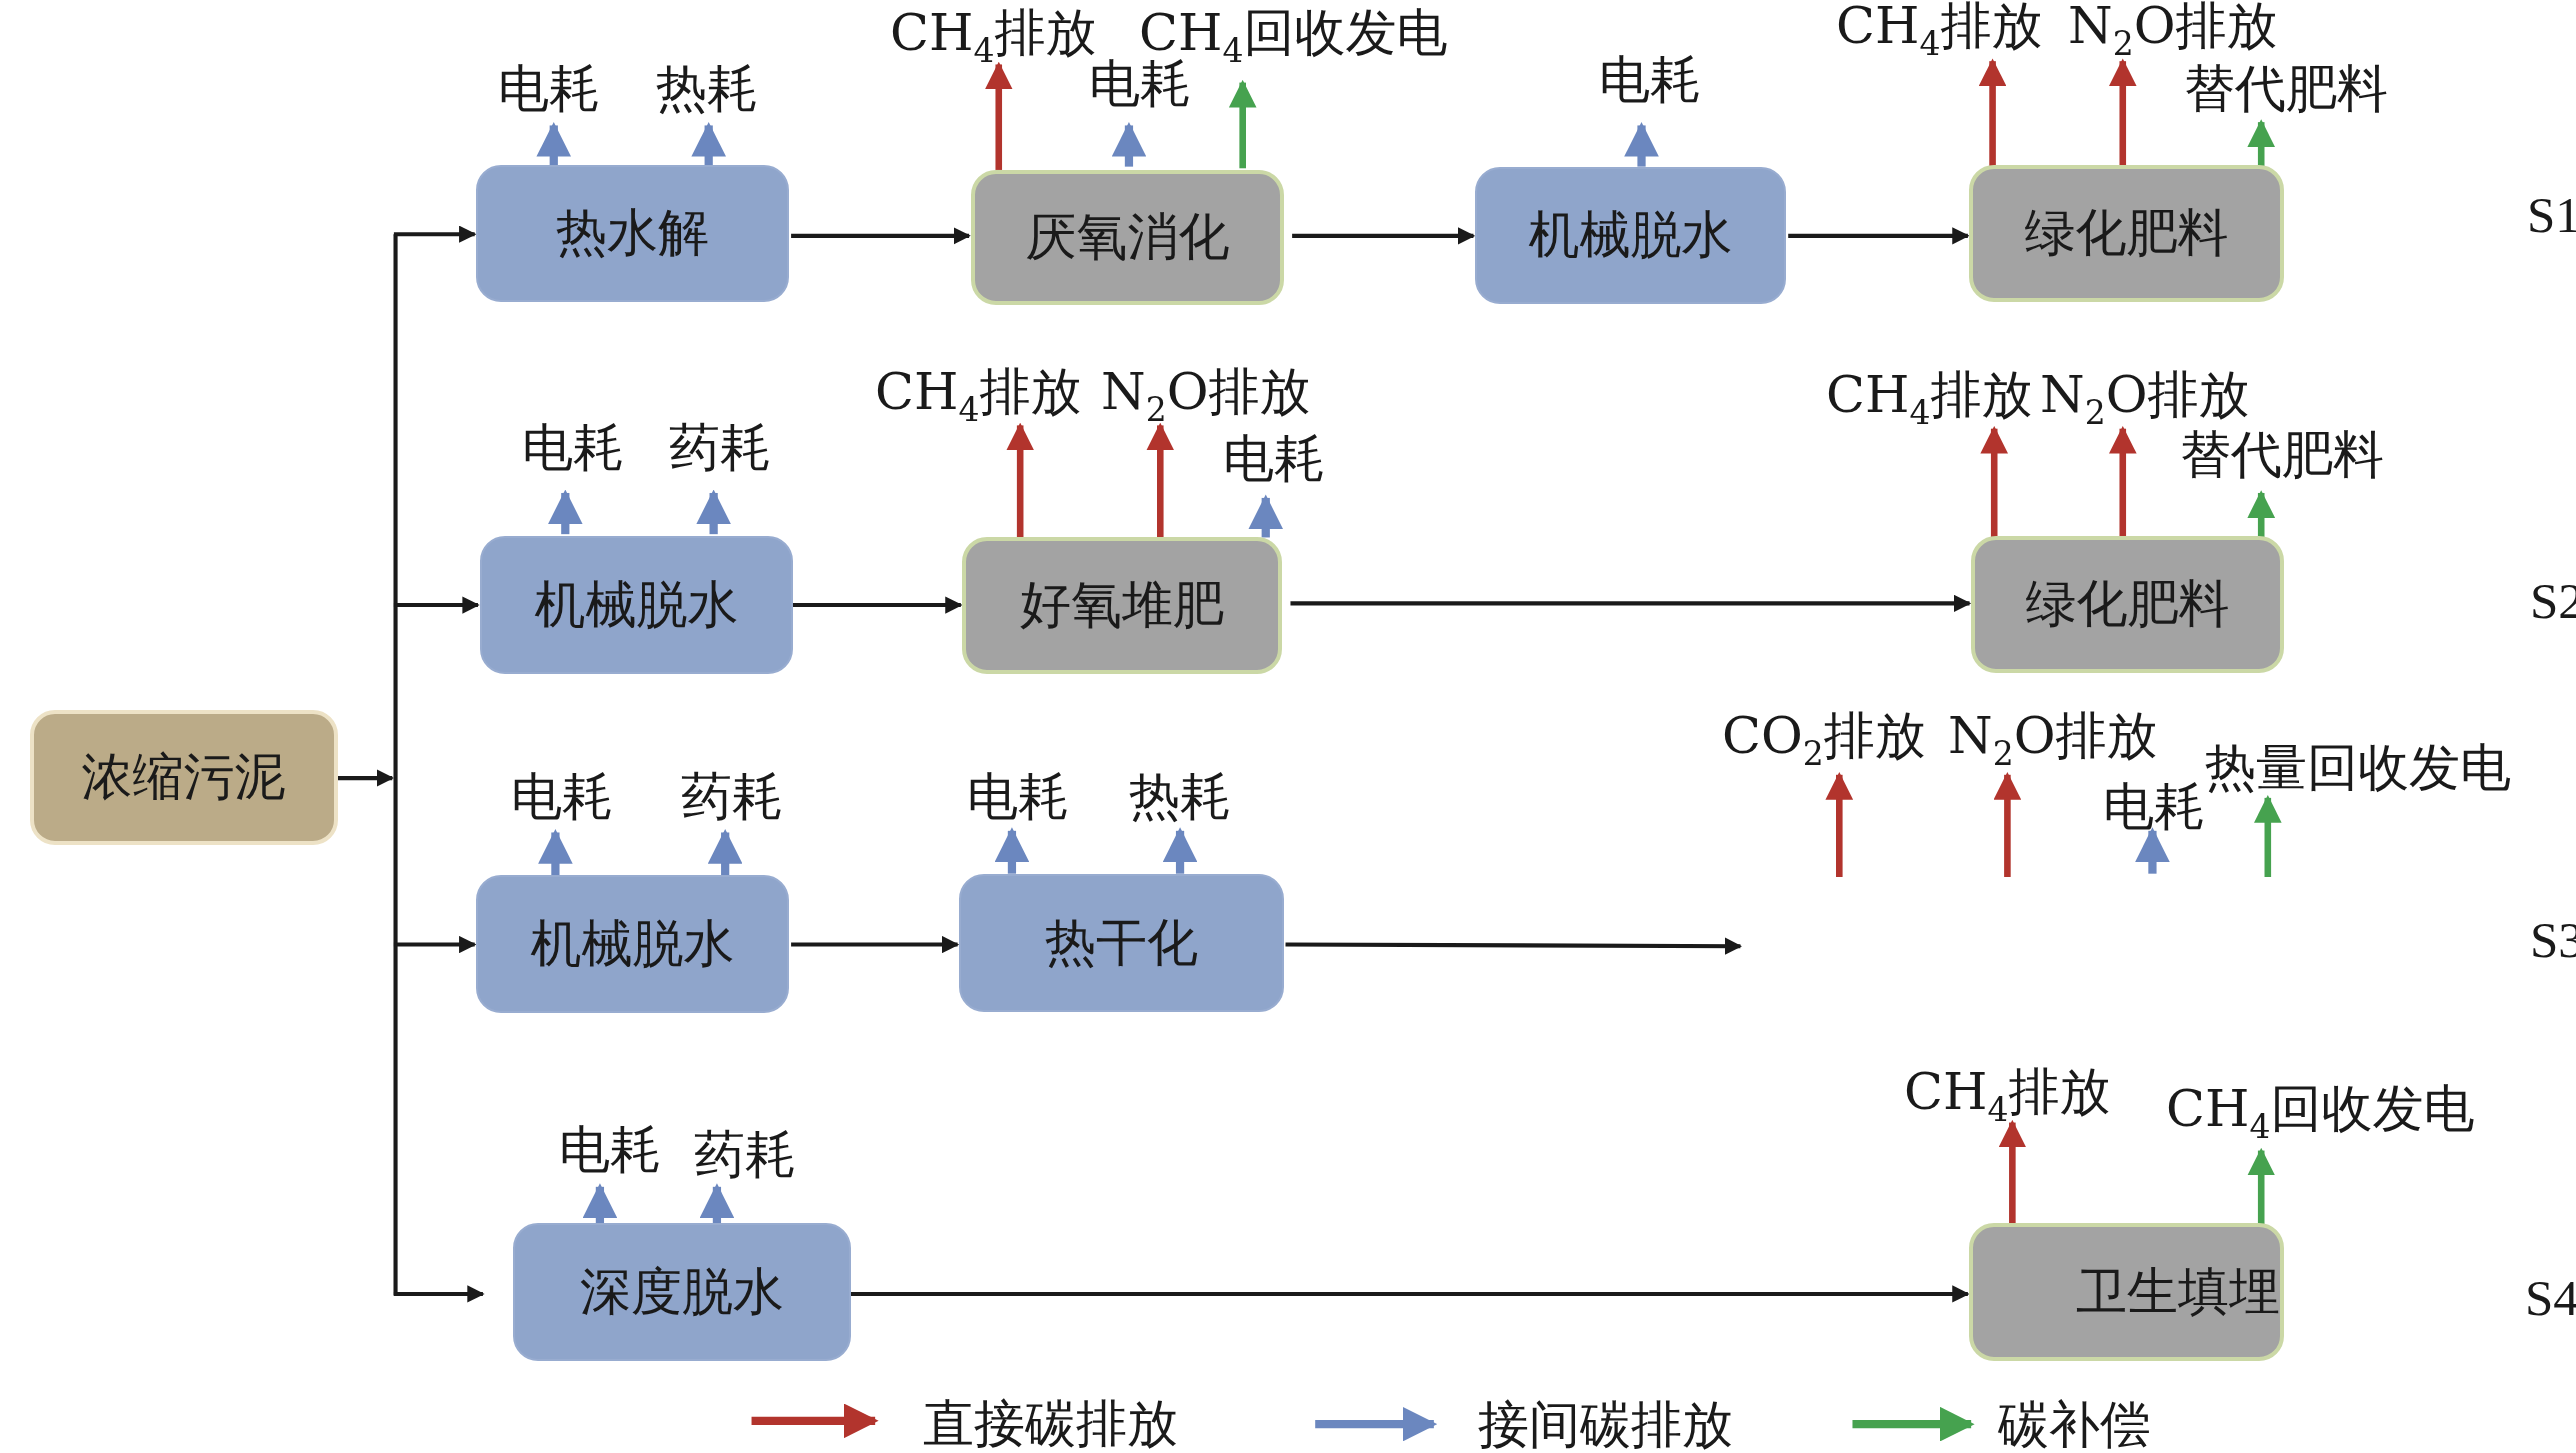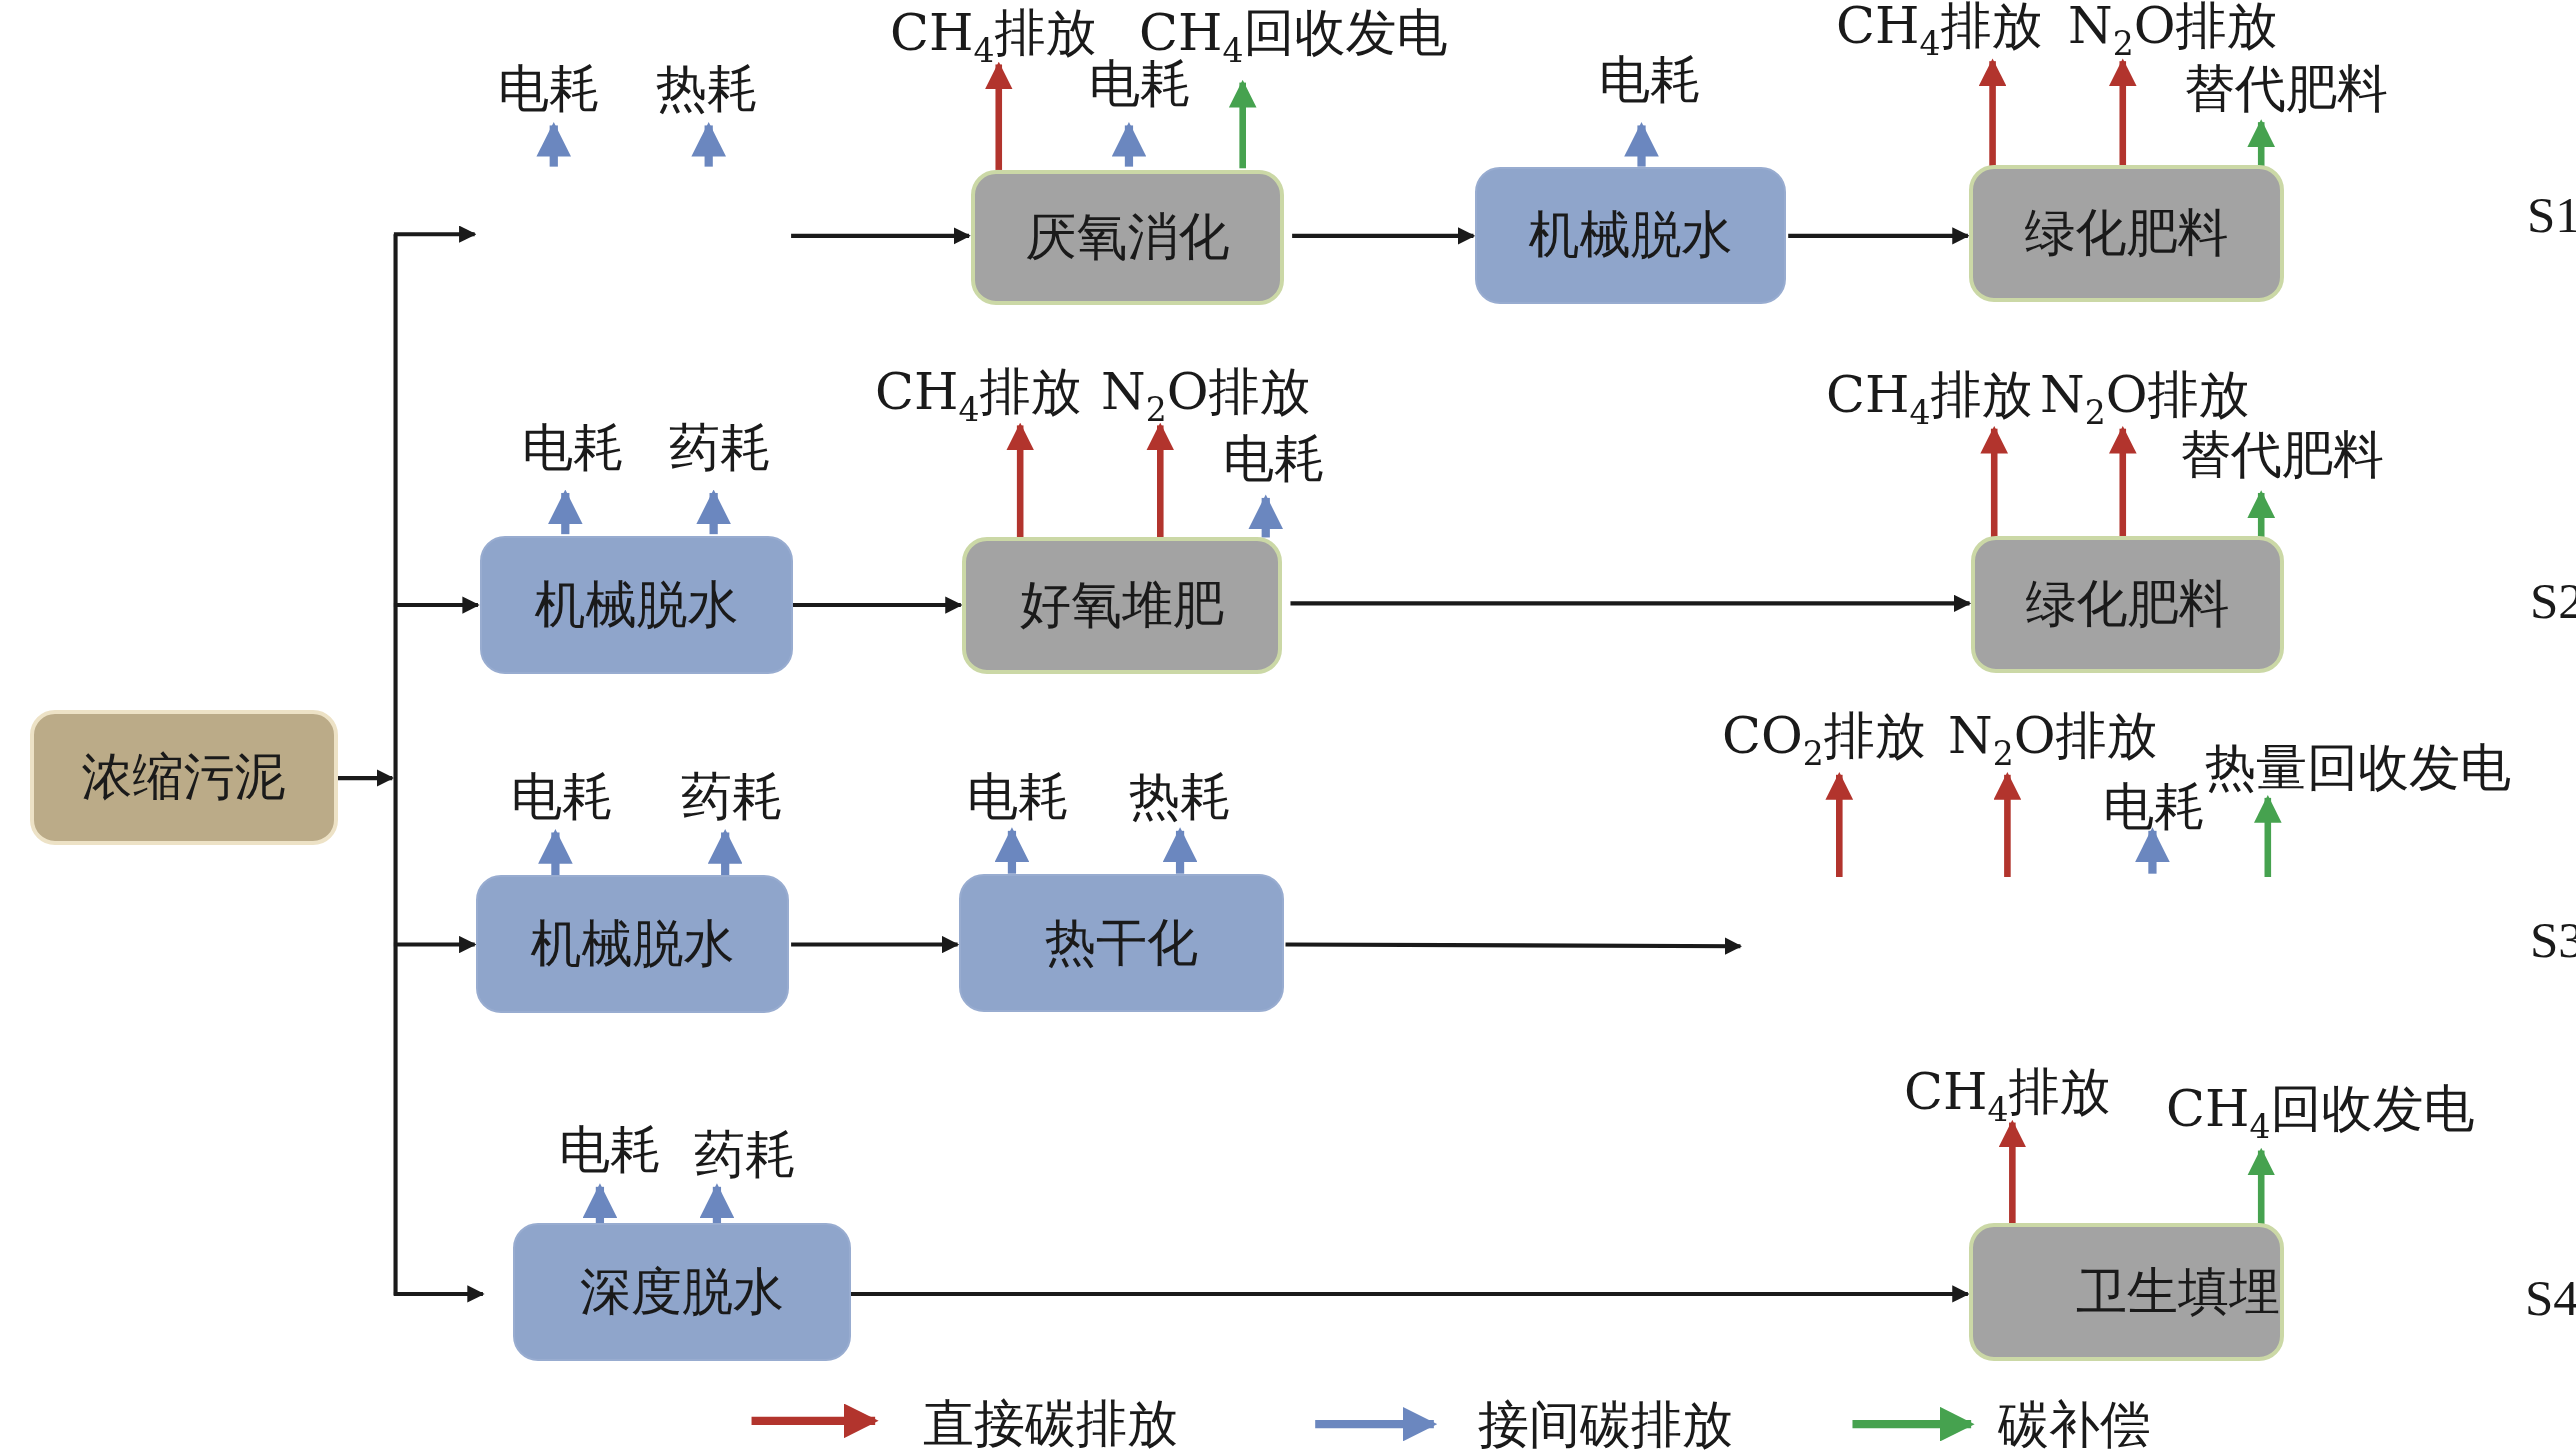--- a/index.html
+++ b/index.html
@@ -80,20 +80,23 @@
       <line x1="2744" y1="1486" x2="2744" y2="1396" stroke="#46a24f" stroke-width="8" marker-end="url(#m-offset)"></line>
       <line x1="912" y1="1724" x2="1062" y2="1724" stroke="#b2342d" stroke-width="10" marker-end="url(#m-direct)"></line>
       <line x1="1596" y1="1728" x2="1740" y2="1728" stroke="#6b87bf" stroke-width="10" marker-end="url(#m-indirect)"></line>
       <line x1="2248" y1="1728" x2="2392" y2="1728" stroke="#46a24f" stroke-width="10" marker-end="url(#m-offset)"></line>
     </svg>
 
   <div class="box tan" style="left:1.6px;top:710px;width:308px;height:135px;">
     <span>浓缩污泥</span>
   </div>
 
+  <div class="box blue" style="left:476px;top:165px;width:313px;height:137px;">
+    <span>热水解</span>
+  </div>
   <div class="box green" style="left:971px;top:170px;width:313px;height:135px;">
     <span>厌氧消化</span>
   </div>
   <div class="box blue" style="left:1475px;top:167px;width:311px;height:137px;">
     <span>机械脱水</span>
   </div>
   <div class="box green" style="left:1969px;top:165px;width:315px;height:137px;">
     <span>绿化肥料</span>
   </div>
 

